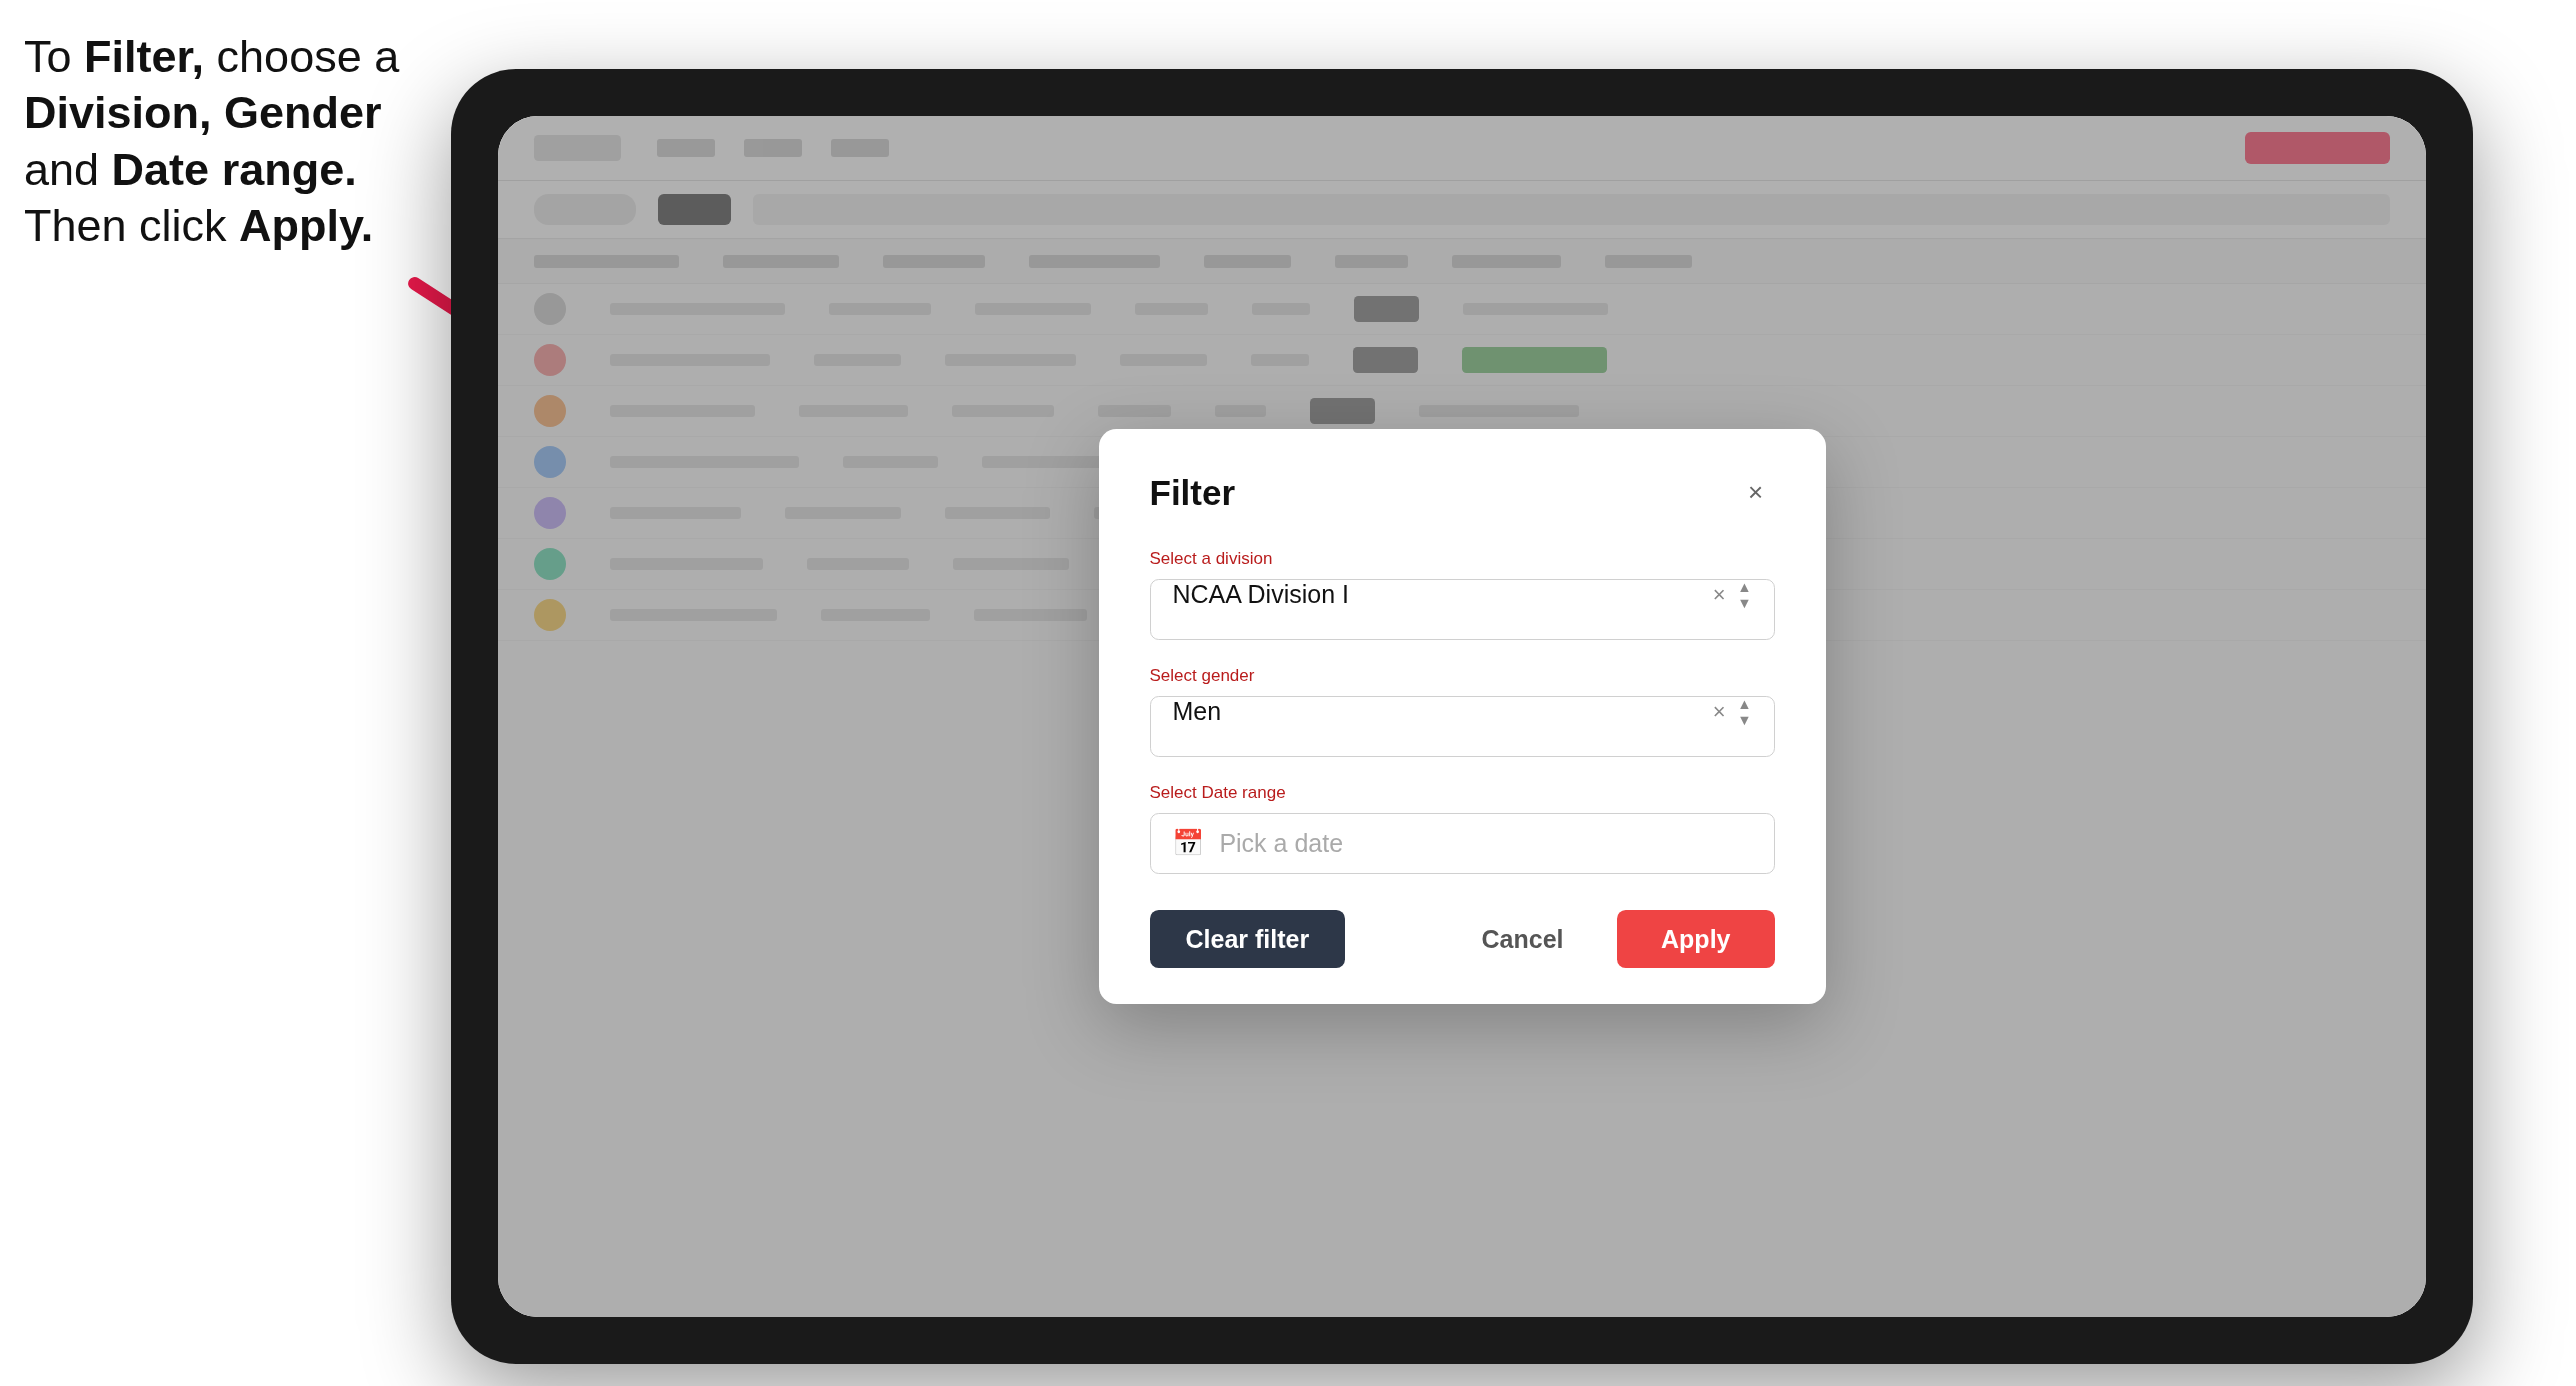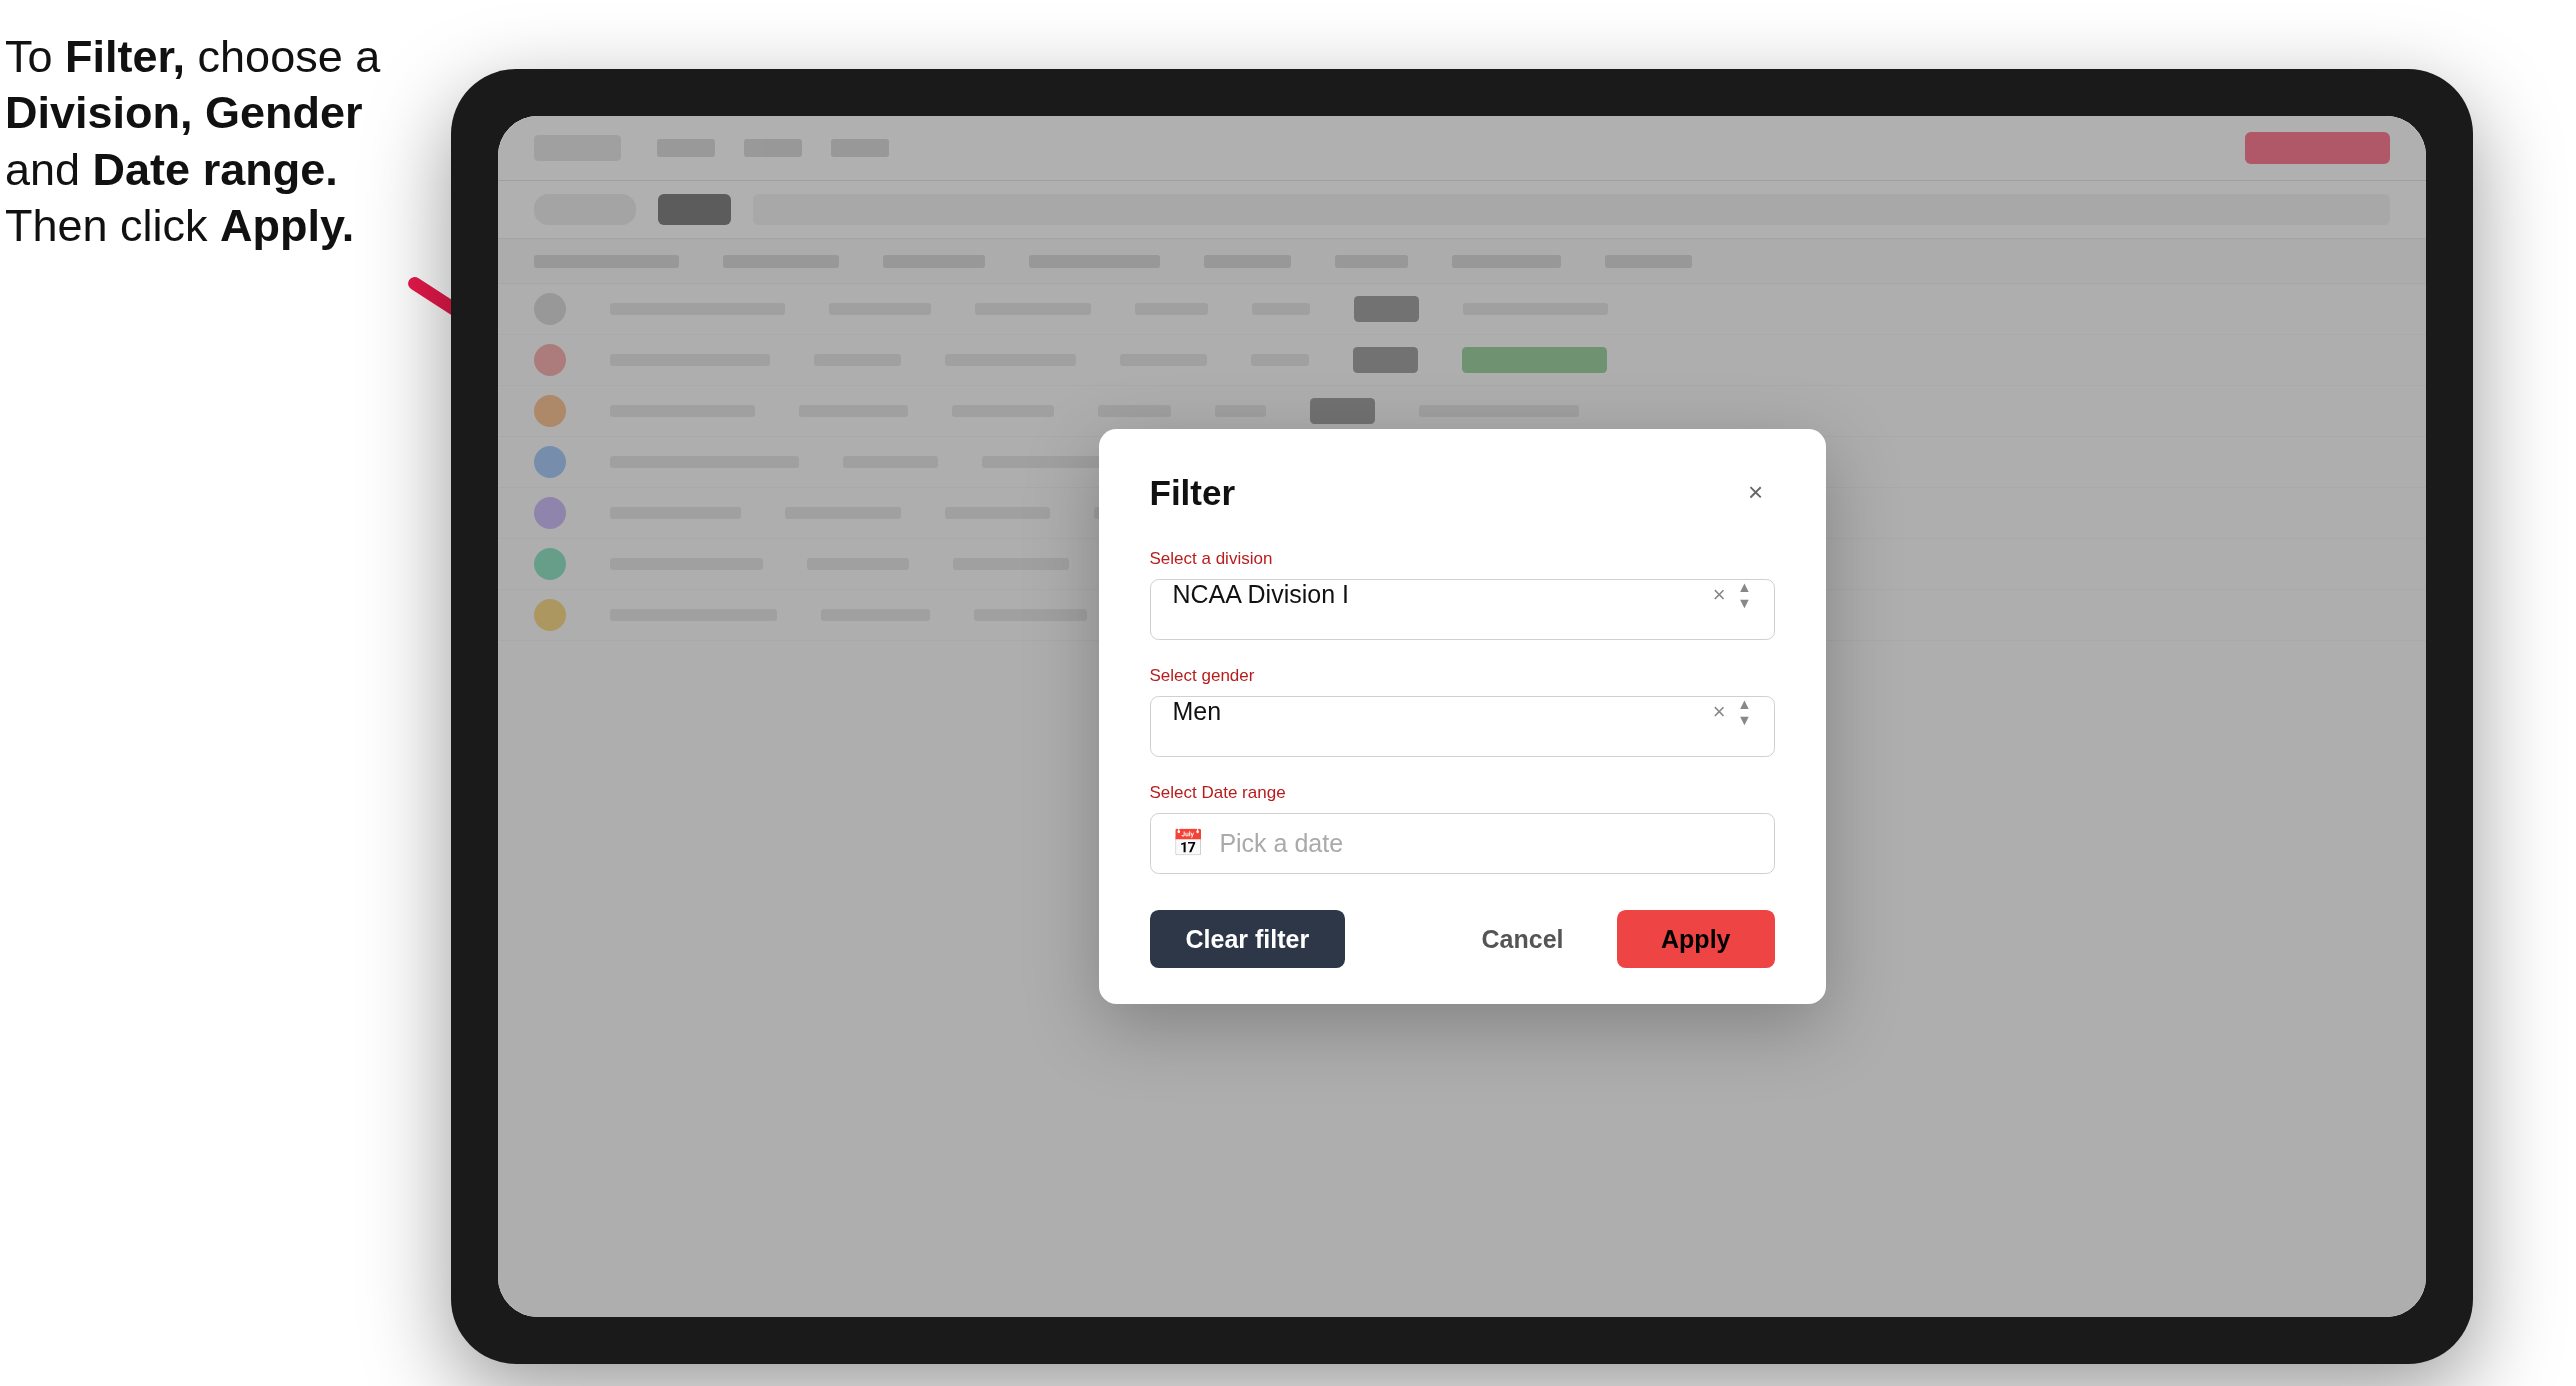--- a/index.html
+++ b/index.html
@@ -9,21 +9,21 @@
       width: 2576px;
       height: 1386px;
       position: relative;
       overflow: hidden;
     }
 
     
     .instruction-text {
       position: absolute;
       top: 29px;
-      left: 5px;
+      left: 24px;
       width: 407px;
       font-size: 45px;
       line-height: 1.25;
       color: #111;
     }
 
     
     .arrow-container {
       position: absolute;
       top: 0;
@@ -352,21 +352,21 @@
       color: #555;
       font-size: 25px;
       cursor: pointer;
       font-weight: bold;
     }
 
     .btn-apply {
       height: 58px;
       padding: 0 44px;
       background: #ef4444;
-      color: #000000;
+      color: #ffffff;
       border: none;
       border-radius: 8.7px;
       font-size: 25px;
       font-weight: 600;
       cursor: pointer;
     }
   </style>
 </head>
 <body>
 

